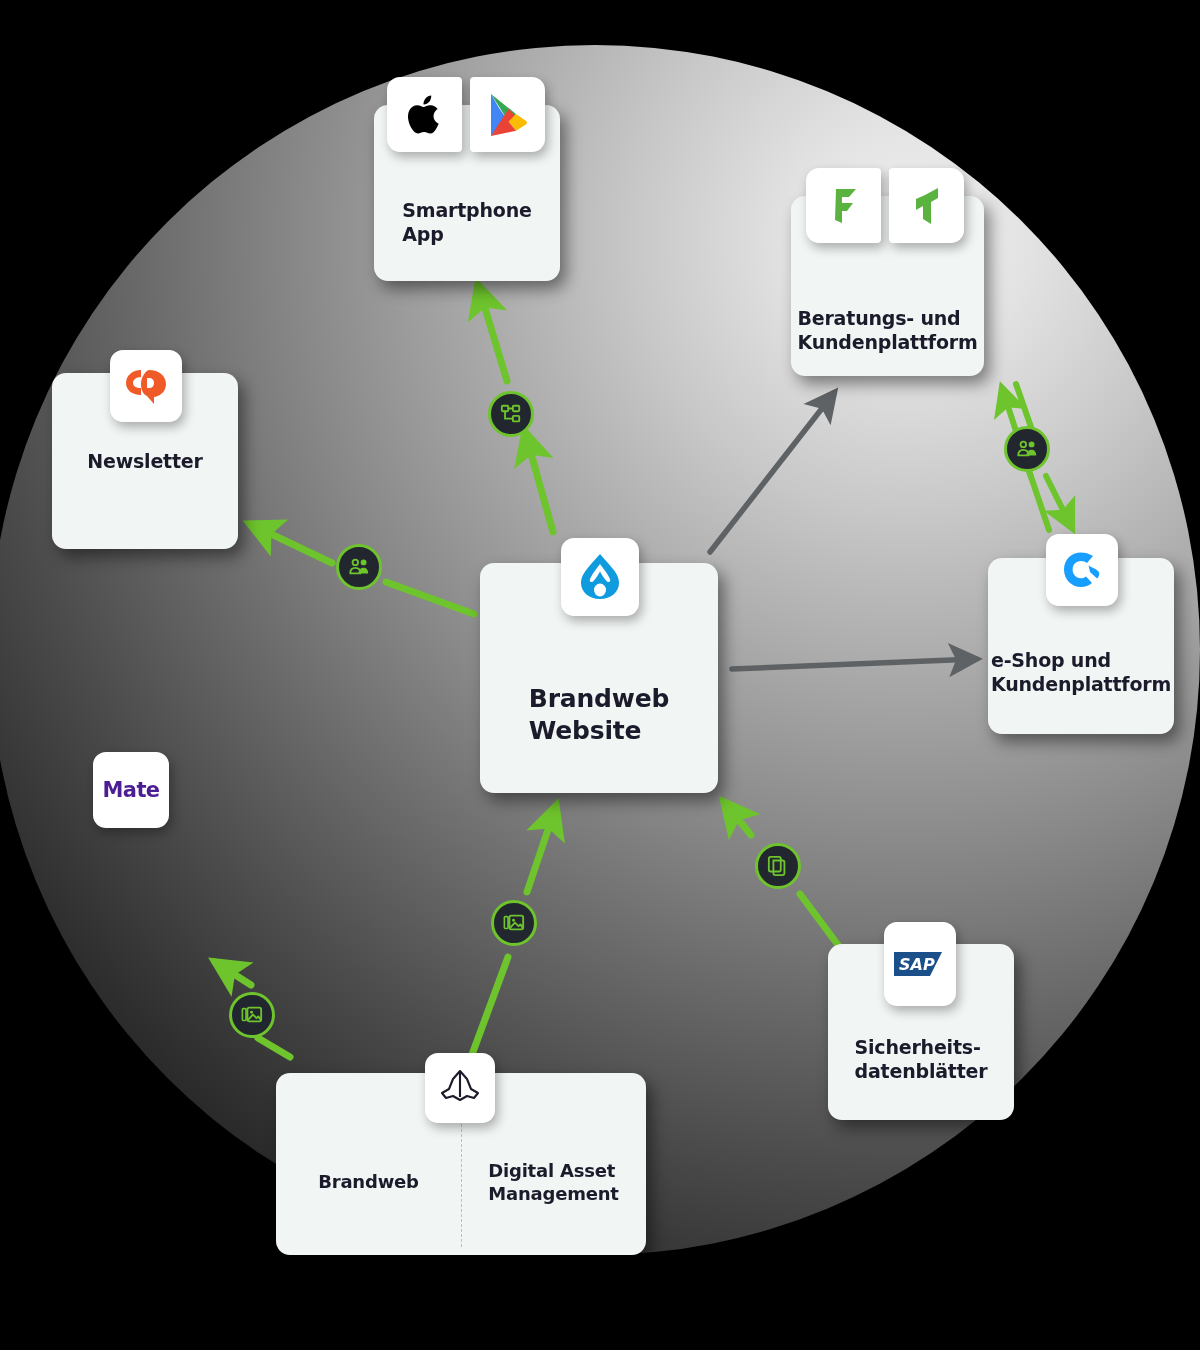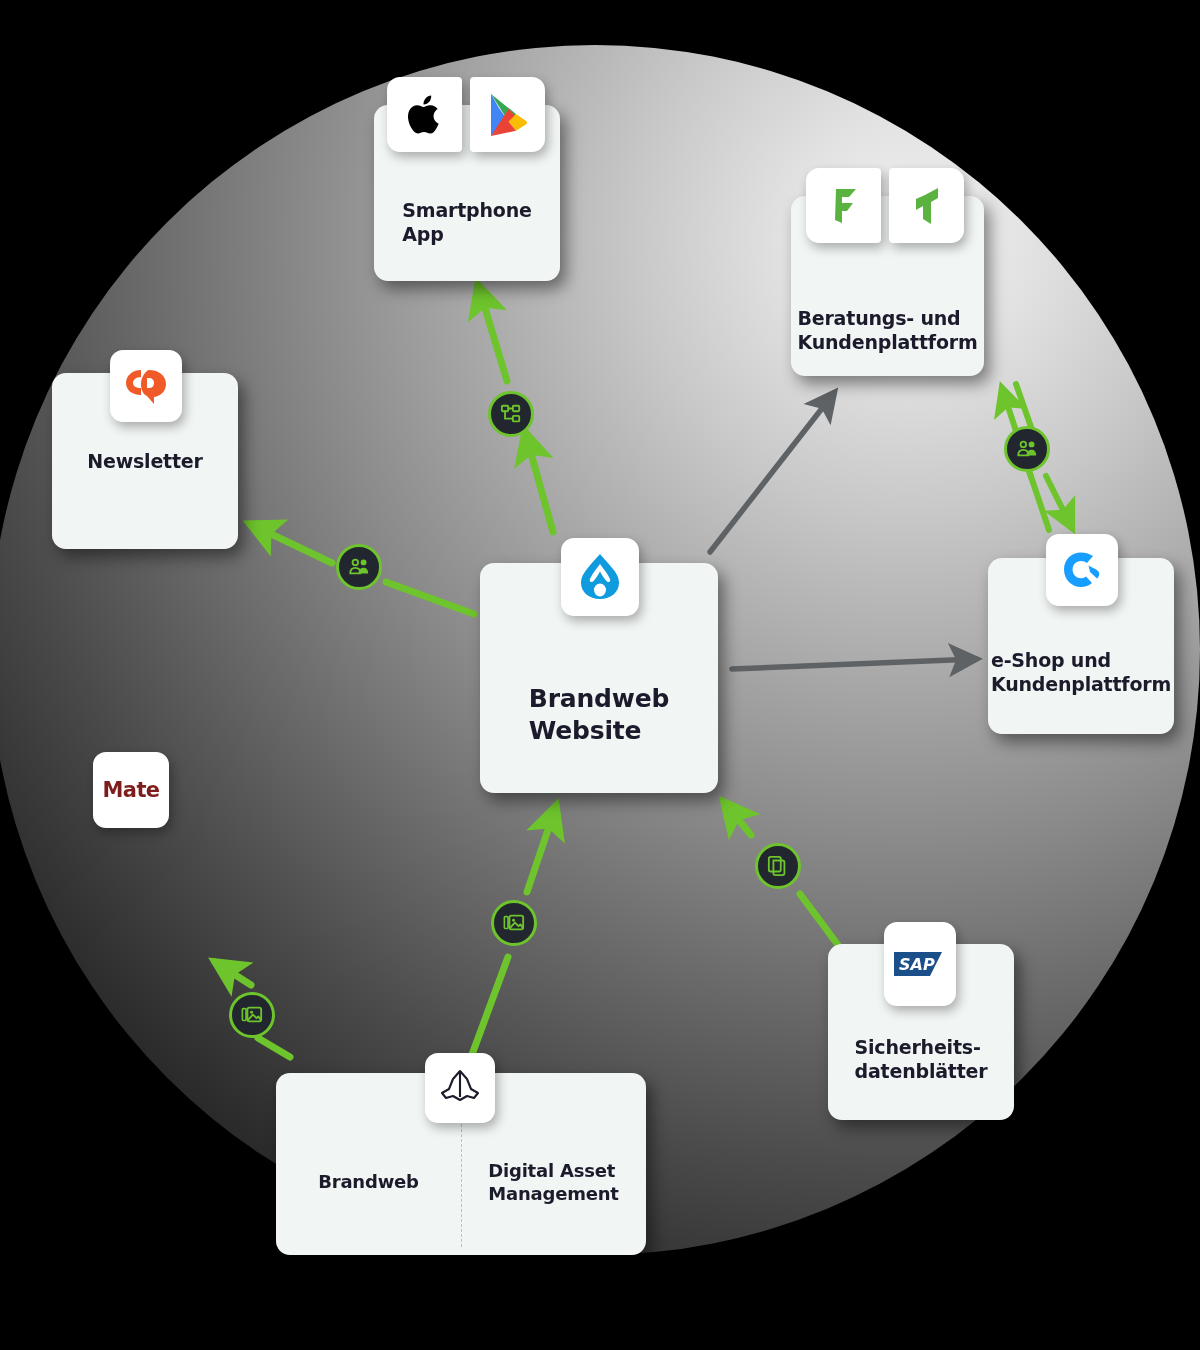--- a/index.html
+++ b/index.html
@@ -158,21 +158,21 @@
   #badge-newsletter { left: 336px; top: 544px; }
   #badge-eshop      { left: 1004px; top: 426px; }
   #badge-dam-center { left: 491px; top: 900px; }
   #badge-sicherheit { left: 755px; top: 843px; }
   #badge-design     { left: 229px; top: 992px; }
 
   .mate-text {
     font-family: "DejaVu Sans", "Liberation Sans", sans-serif;
     font-weight: bold;
     font-size: 21px;
-    color: #7f1d1d;
+    color: #4c1d95;
     letter-spacing: -0.6px;
   }
 </style>
 </head>
 <body>
 
 <div id="stage">
 
   <div id="bg-circle"></div>
 

